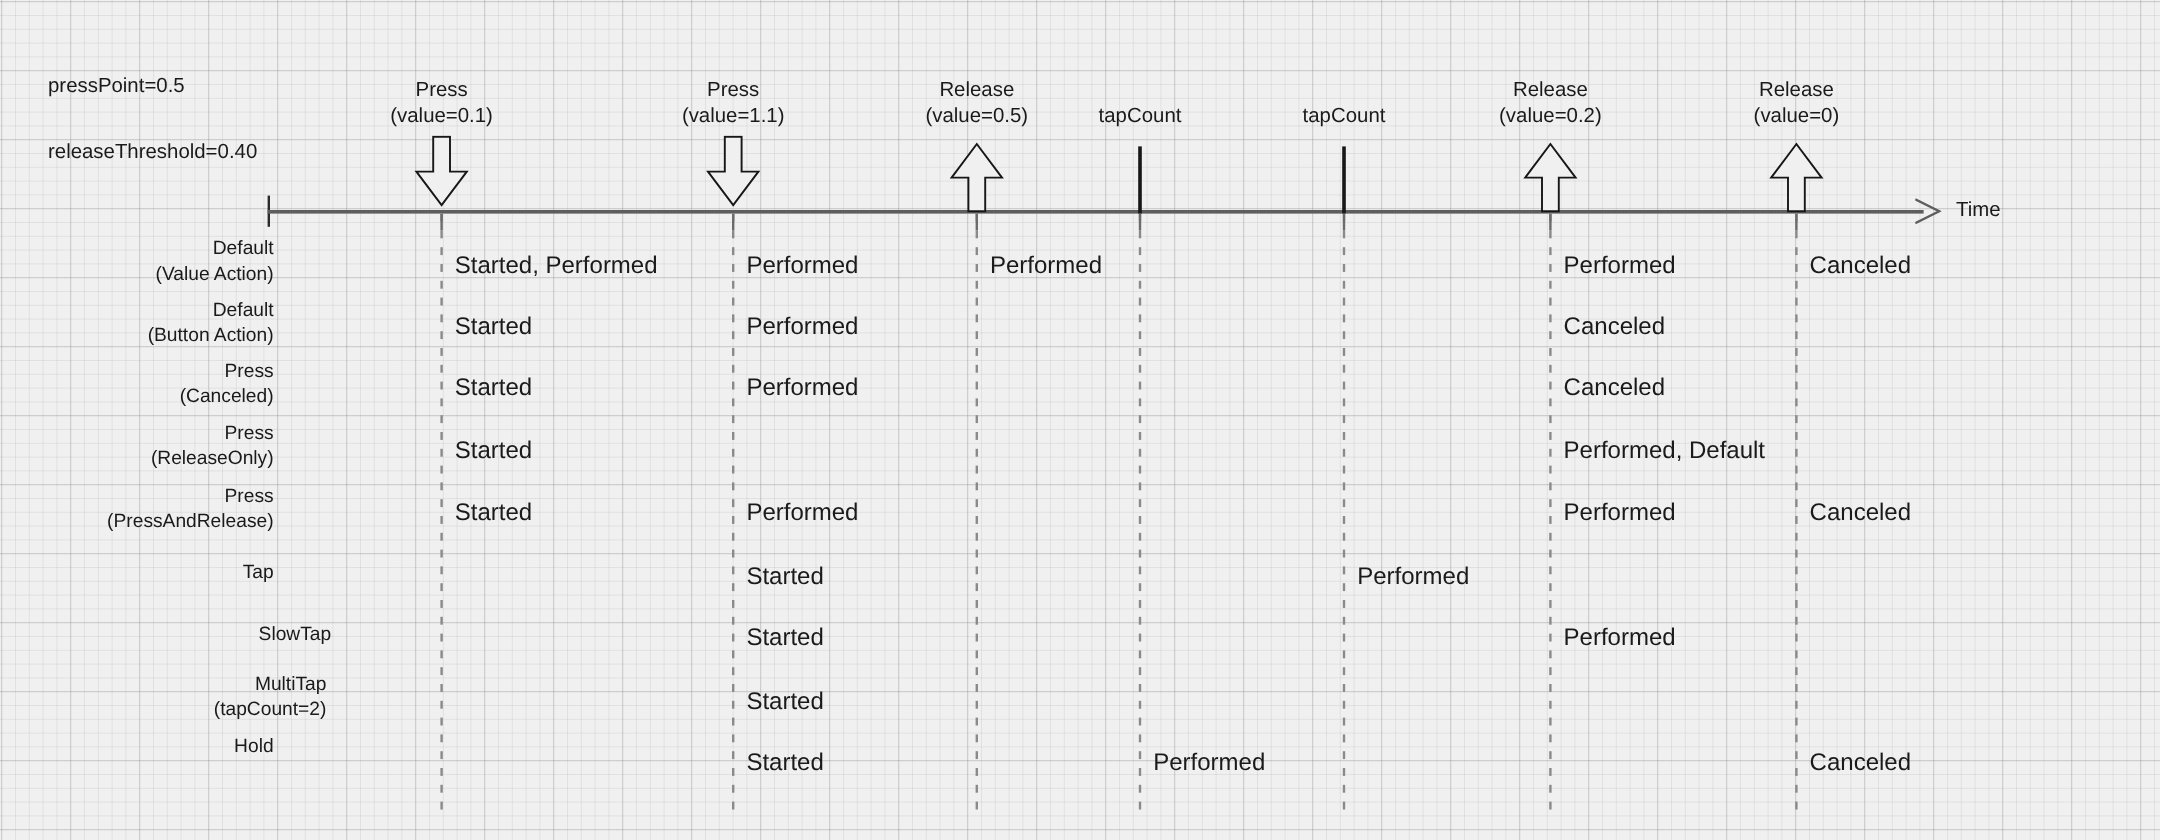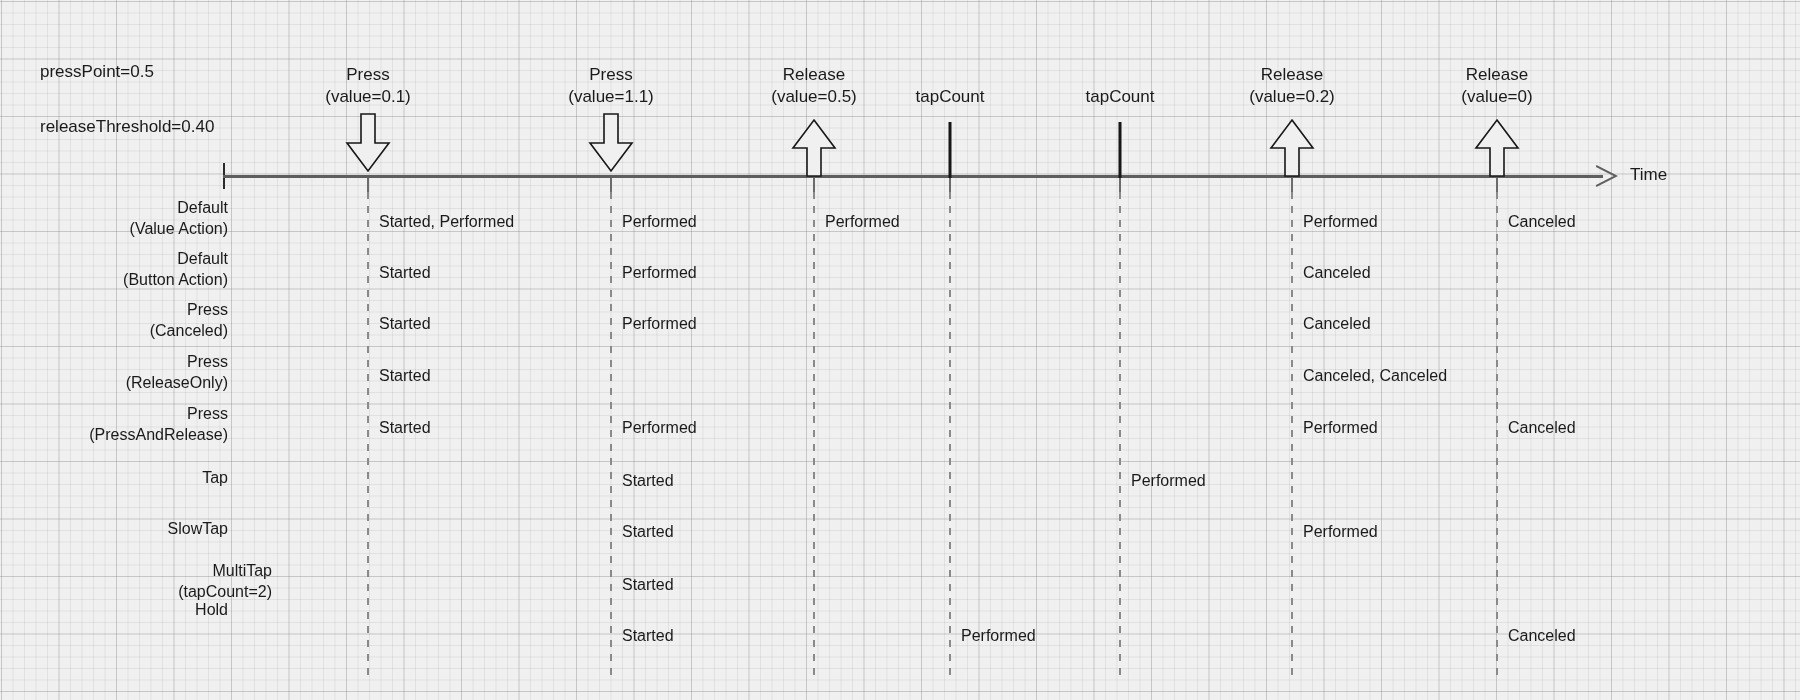--- a/index.html
+++ b/index.html
@@ -116,21 +116,21 @@
     width: 228px;
     text-align: right;
     font-size: 16px;
     line-height: 21px;
     white-space: nowrap;
   }
   .row-label .lbl-line { display: block; }
 
   .cell-text {
     position: absolute;
-    font-size: 16px;
+    font-size: 20px;
     white-space: nowrap;
     transform: translateY(-50%);
   }
 </style>
 </head>
 <body>
 
 <div id="stage">
 
   <div class="param-note" id="param-note"><span class="param-line">pressPoint=0.5</span><span class="param-line">releaseThreshold=0.40</span></div>
@@ -239,45 +239,45 @@
         <span class="lbl-line">(Canceled)</span>
       </div>
       <div class="cell-text" style="left: 379px; top: 324px;">Started</div>
       <div class="cell-text" style="left: 622px; top: 324px;">Performed</div>
       <div class="cell-text" style="left: 1303px; top: 324px;">Canceled</div>
       <div class="row-label" style="top: 351px;">
         <span class="lbl-line">Press</span>
         <span class="lbl-line">(ReleaseOnly)</span>
       </div>
       <div class="cell-text" style="left: 379px; top: 376px;">Started</div>
-      <div class="cell-text" style="left: 1303px; top: 376px;">Canceled, Canceled</div>
+      <div class="cell-text" style="left: 1303px; top: 376px;">Performed, Default</div>
       <div class="row-label" style="top: 403px;">
         <span class="lbl-line">Press</span>
         <span class="lbl-line">(PressAndRelease)</span>
       </div>
       <div class="cell-text" style="left: 379px; top: 428px;">Started</div>
       <div class="cell-text" style="left: 622px; top: 428px;">Performed</div>
       <div class="cell-text" style="left: 1303px; top: 428px;">Performed</div>
       <div class="cell-text" style="left: 1508px; top: 428px;">Canceled</div>
       <div class="row-label" style="top: 466.5px;">
         <span class="lbl-line">Tap</span>
       </div>
       <div class="cell-text" style="left: 622px; top: 481px;">Started</div>
       <div class="cell-text" style="left: 1131px; top: 481px;">Performed</div>
-      <div class="row-label" style="top: 517.5px;">
+      <div class="row-label" style="top: 517.5px; padding-left: 48px;">
         <span class="lbl-line">SlowTap</span>
       </div>
       <div class="cell-text" style="left: 622px; top: 532px;">Started</div>
       <div class="cell-text" style="left: 1303px; top: 532px;">Performed</div>
       <div class="row-label" style="top: 560px; padding-left: 44px;">
         <span class="lbl-line">MultiTap</span>
         <span class="lbl-line">(tapCount=2)</span>
       </div>
       <div class="cell-text" style="left: 622px; top: 585px;">Started</div>
-      <div class="row-label" style="top: 599px;">
+      <div class="row-label" style="top: 612px;">
         <span class="lbl-line">Hold</span>
       </div>
       <div class="cell-text" style="left: 622px; top: 636px;">Started</div>
       <div class="cell-text" style="left: 961px; top: 636px;">Performed</div>
       <div class="cell-text" style="left: 1508px; top: 636px;">Canceled</div>
     </div>
 
 </div>
 
 </body></html>

